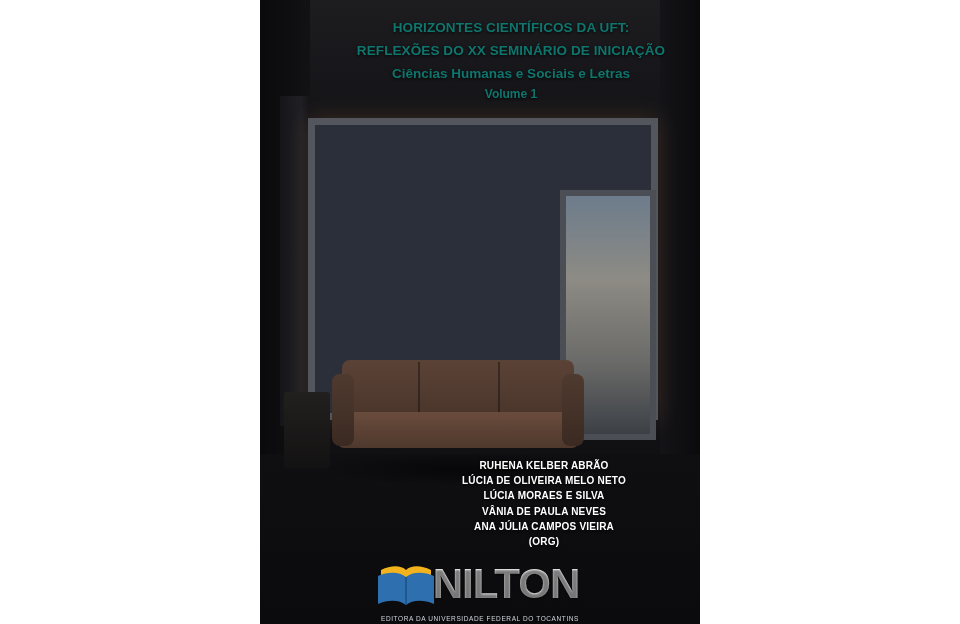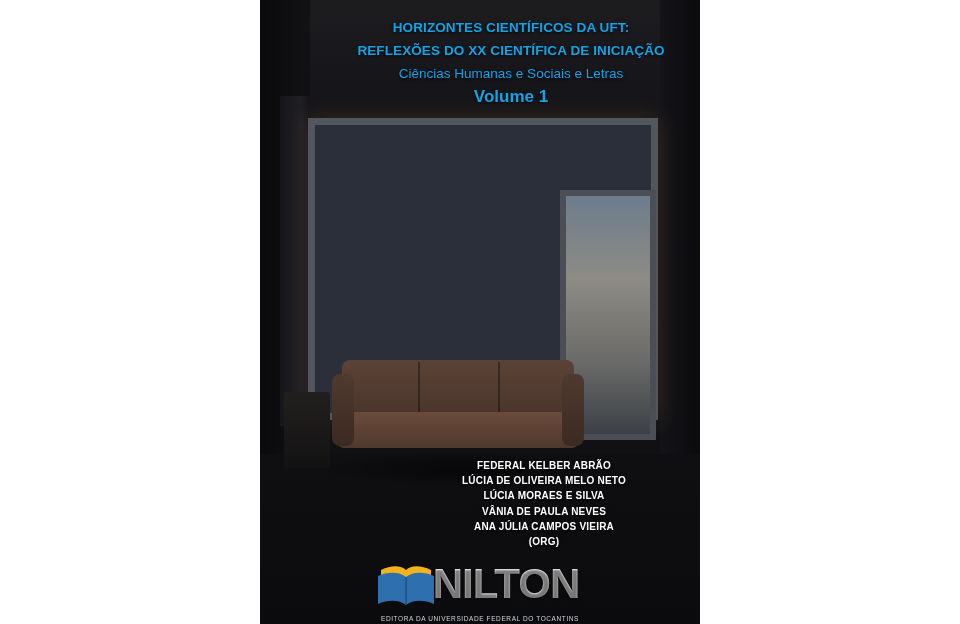--- a/index.html
+++ b/index.html
@@ -198,38 +198,38 @@
     left: 24px; top: 392px; width: 46px; height: 76px;
     background: linear-gradient(to bottom, #22201f, #131212);
     border-radius: 3px;
   }
   
   .title-block {
     position: absolute;
     left: 0; top: 16px;
     width: 502px;
     text-align: center;
-    color: #0ea5e9;
+    color: #0f766e;
     text-shadow: 0 1px 3px rgba(0,0,0,0.85);
     z-index: 5;
   }
   .title-main {
     font-size: 13.5px;
     font-weight: bold;
     line-height: 1.72;
     letter-spacing: 0.1px;
     padding: 0 24px;
   }
   .title-sub {
     font-size: 13.5px;
-    font-weight: normal;
+    font-weight: bold;
     margin-top: 4px;
   }
   .title-vol {
-    font-size: 17px;
+    font-size: 12px;
     font-weight: bold;
     margin-top: 6px;
   }
   
   .authors {
     position: absolute;
     right: 26px;
     top: 458px;
     width: 260px;
     text-align: center;
@@ -340,28 +340,28 @@
         <div class="sofa-cushion-split" style="left:156px;"></div>
       </div>
       <div class="sofa-seat"></div>
       <div class="sofa-arm left"></div>
       <div class="sofa-arm right"></div>
     </div>
 
     <div class="title-block">
       <div class="title-main">
         <div>HORIZONTES CIENTÍFICOS DA UFT:</div>
-        <div>REFLEXÕES DO XX CIENTÍFICA DE INICIAÇÃO</div>
+        <div>REFLEXÕES DO XX SEMINÁRIO DE INICIAÇÃO</div>
       </div>
       <div class="title-sub">Ciências Humanas e Sociais e Letras</div>
       <div class="title-vol">Volume 1</div>
     </div>
 
     <div class="authors">
-      <div>FEDERAL KELBER ABRÃO</div>
+      <div>RUHENA KELBER ABRÃO</div>
       <div>LÚCIA DE OLIVEIRA MELO NETO</div>
       <div>LÚCIA MORAES E SILVA</div>
       <div>VÂNIA DE PAULA NEVES</div>
       <div>ANA JÚLIA CAMPOS VIEIRA</div>
       <div>(ORG)</div>
     </div>
 
     <div class="logo">
       <div class="logo-inner">
         <div class="logo-book">

